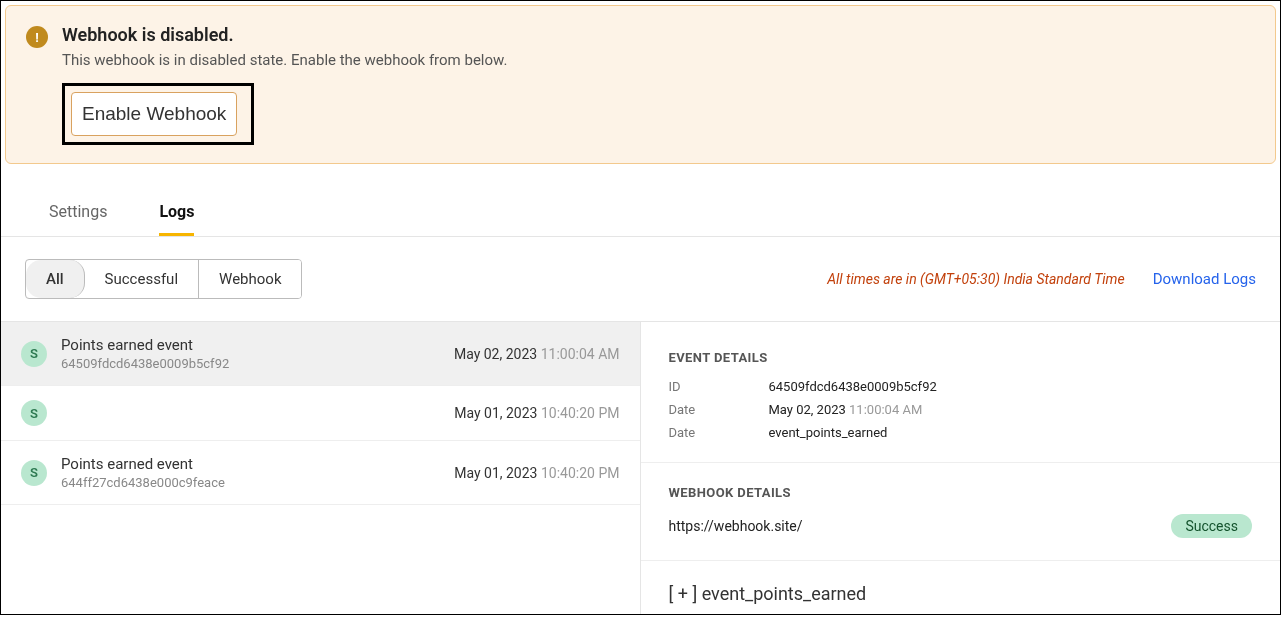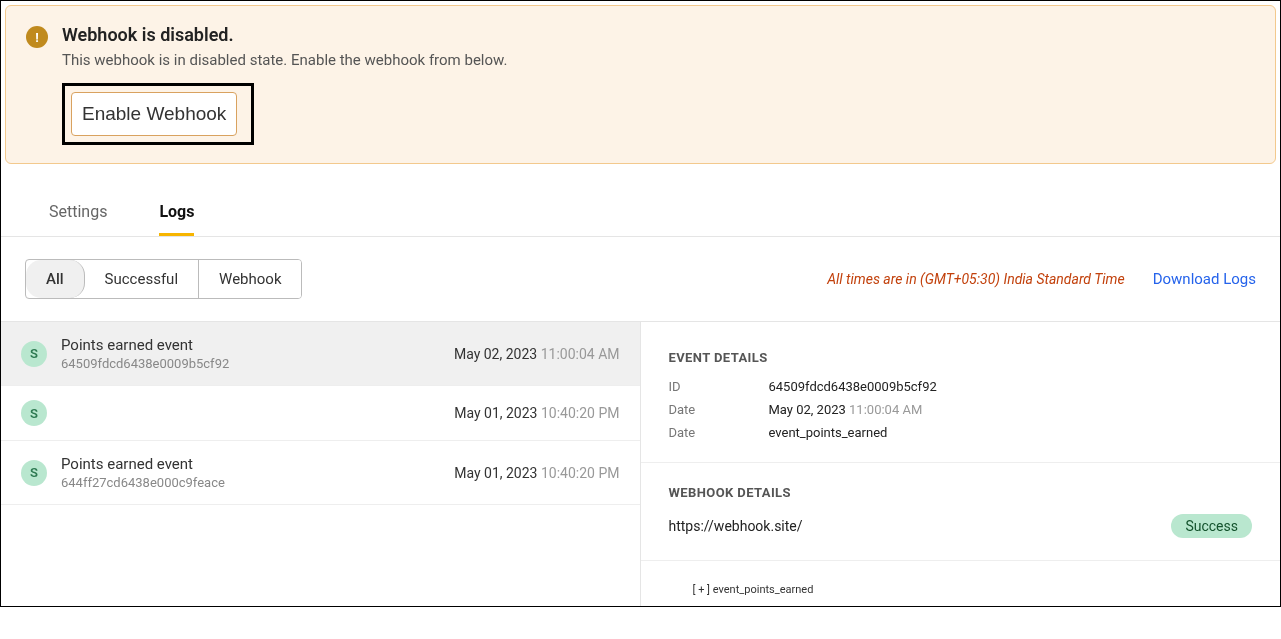--- a/index.html
+++ b/index.html
@@ -209,24 +209,23 @@
     margin-top: 6px;
   }
   .success-pill {
     background: #b9e7cf;
     color: #14532d;
     border-radius: 14px;
     padding: 4px 14px;
     font-size: 14px;
   }
   .payload-line {
-    font-size: 11px;
+    font-size: 18px;
     color: #333;
     margin-top: 6px;
-    margin-left: 24px;
   }
 </style>
 </head>
 <body>
 
 <div class="alert-banner">
   <div class="alert-header">
     <div class="alert-icon">!</div>
     <div>
       <div class="alert-title">Webhook is disabled.</div>

